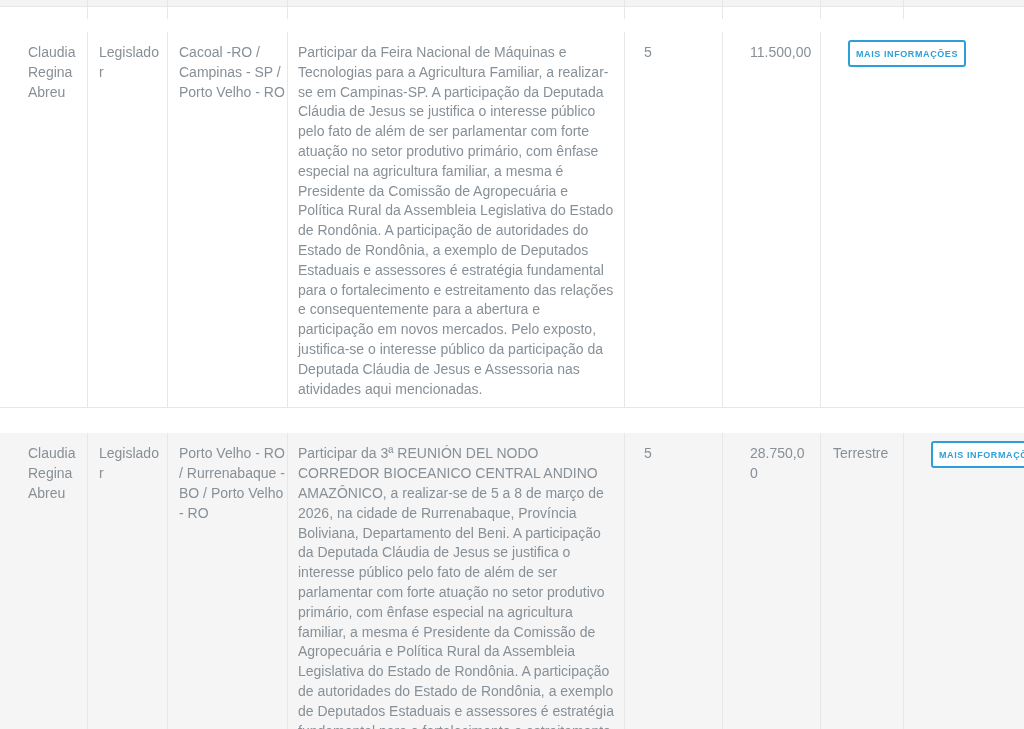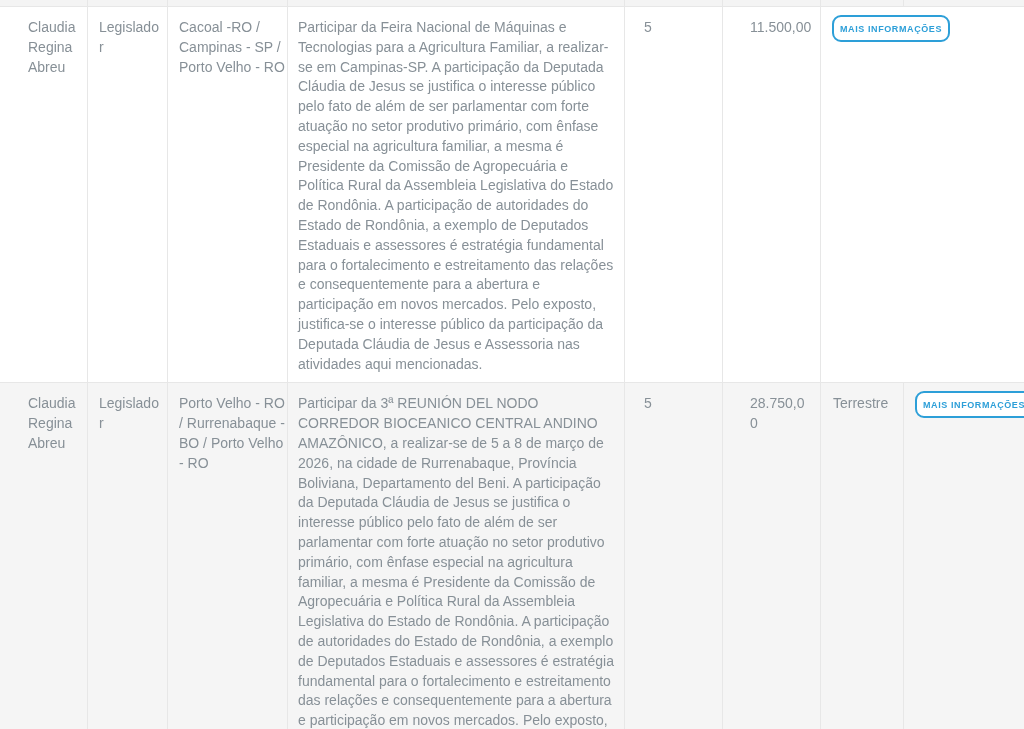--- a/index.html
+++ b/index.html
@@ -2,21 +2,21 @@
 <html lang="pt"><head>
 <meta charset="utf-8">
 <style>
   * { box-sizing: border-box; margin: 0; padding: 0; }
   html, body { width: 1024px; height: 729px; overflow: hidden; background: #ffffff; }
   body {
     font-family: "Liberation Sans", "DejaVu Sans", sans-serif;
     font-size: 14px;
     color: #879097;
   }
-  .viewport { width: 1024px; height: 729px; display: flex; flex-direction: column; overflow: hidden; }
+  .viewport { width: 1024px; height: 729px; display: flex; flex-direction: column; overflow: hidden; gap: 25px; }
 
   .row { display: flex; align-items: stretch; border-bottom: 1px solid #e7e7e7; }
   .row-sliver { height: 7px; background: #f4f4f4; flex: 0 0 auto; }
   .row-white { background: #ffffff; flex: 0 0 auto; }
   .row-gray { background: #f5f5f5; flex: 1 1 auto; border-bottom: none; }
 
   .cell {
     border-right: 1px solid #e7e7e7;
     padding: 11px 8px 8px 11px;
     line-height: 19.8px;
@@ -26,26 +26,26 @@
   .c-role      { flex: 0 0 80px;  width: 80px; }
   .c-route     { flex: 0 0 120px; width: 120px; padding-right: 0; }
   .c-desc      { flex: 0 0 337px; width: 337px; padding-left: 10px; }
   .c-qty       { flex: 0 0 98px;  width: 98px;  padding-left: 19px; }
   .c-value     { flex: 0 0 78px;  width: 78px;  padding-left: 7px; margin-left: 20px; }
   .c-transport { flex: 0 0 83px;  width: 83px;  padding-left: 12px; }
   .c-actions   { flex: 1 1 auto;  border-right: none; padding: 0; }
 
   .more-info-btn {
     display: block;
-    margin: 8px 0 0 11px;
+    margin: 8px 0 0 27px;
     width: 118px;
     height: 27px;
     background: #ffffff;
     border: 2px solid #2d9fd8;
-    border-radius: 9px;
+    border-radius: 3px;
     color: #2d9fd8;
     font-family: "Liberation Sans", "DejaVu Sans", sans-serif;
     font-size: 9px;
     font-weight: bold;
     letter-spacing: 0.6px;
     text-align: center;
     cursor: pointer;
     padding: 0;
   }
 </style>

